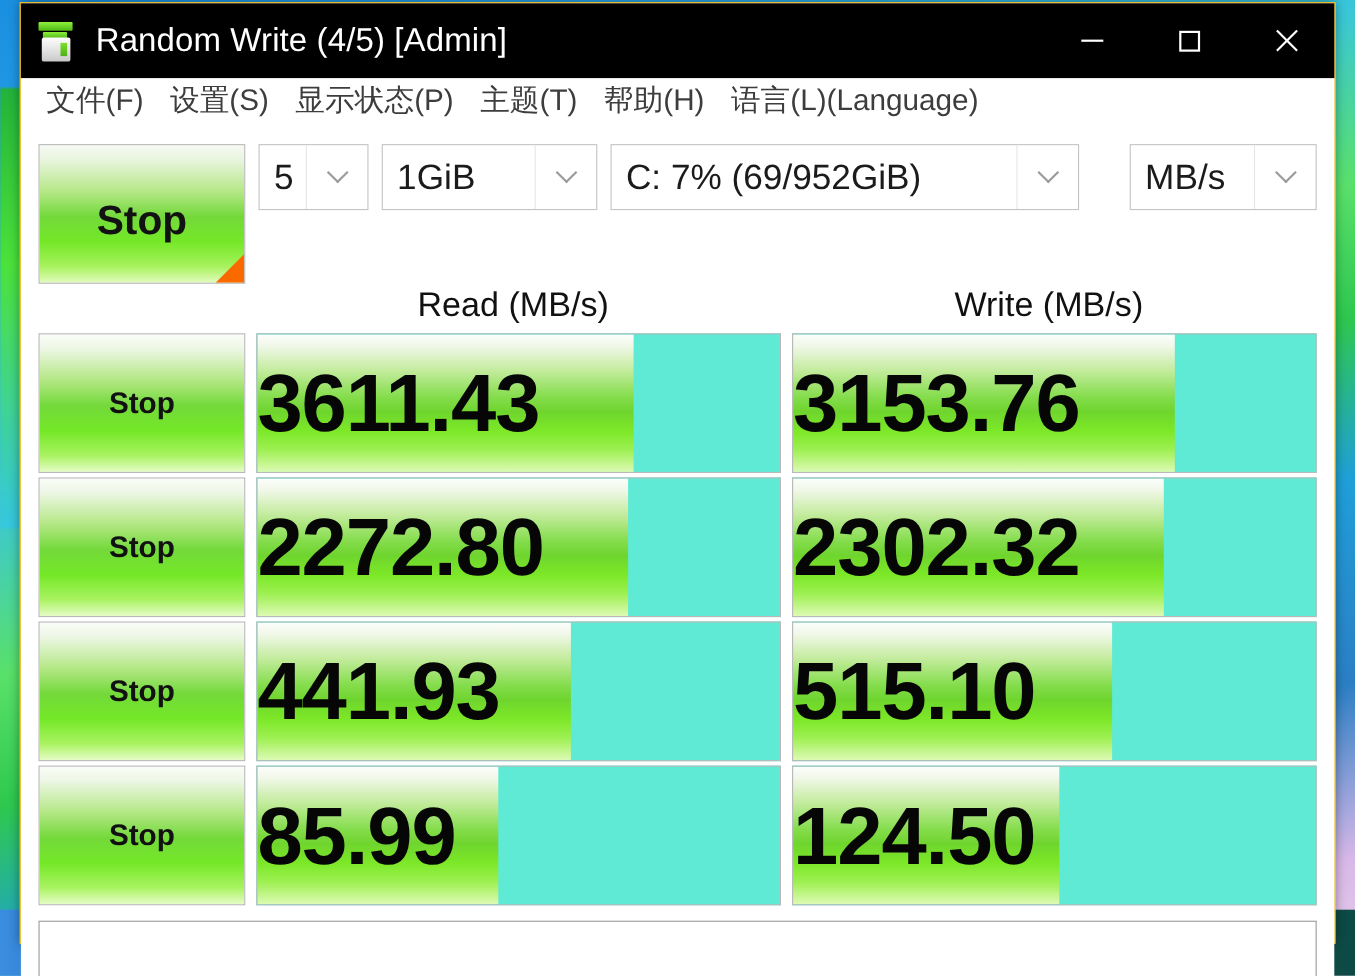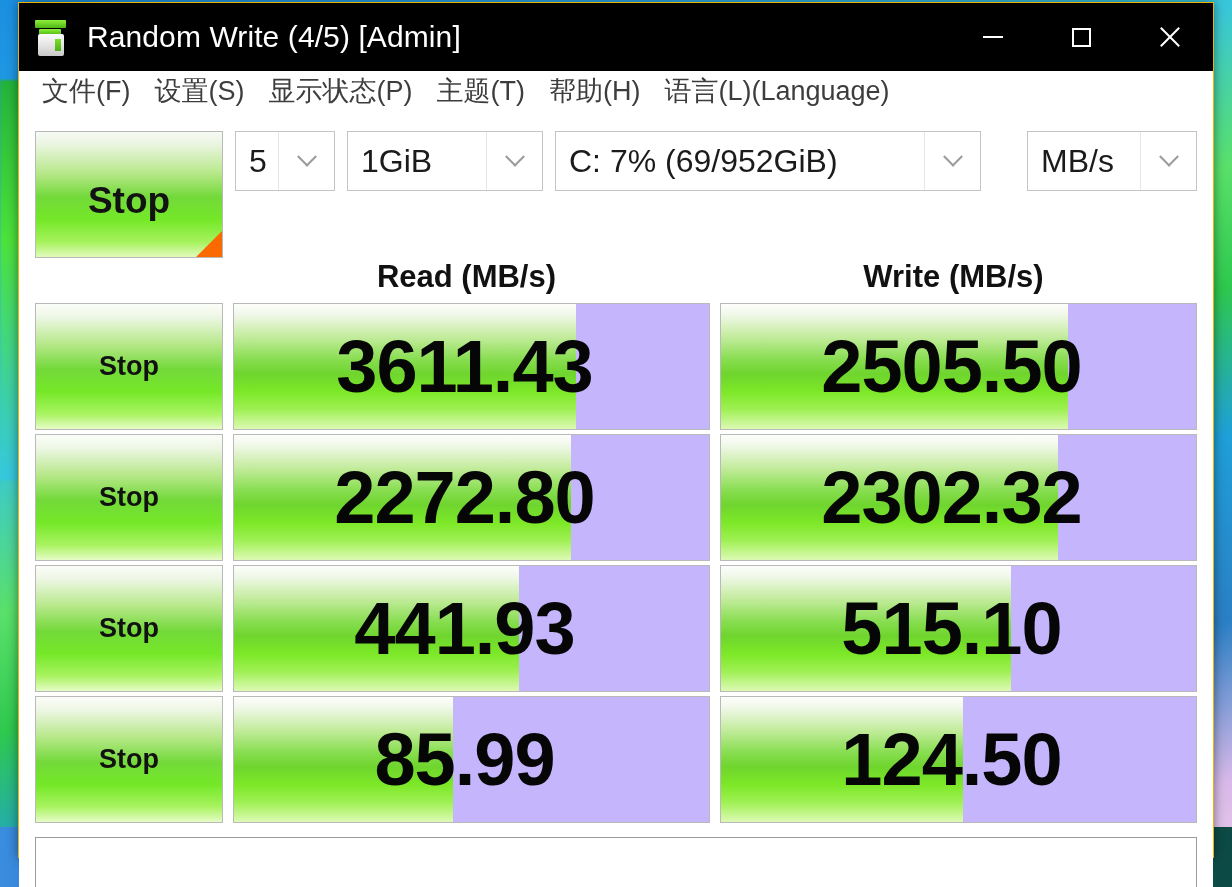--- a/index.html
+++ b/index.html
@@ -235,21 +235,21 @@
     height: 52px;
     align-items: center;
     margin-top: 76px;
     flex: 0 0 auto;
   }
   #headers .spacer { width: 188px; flex: 0 0 auto; }
   #headers .h {
     flex: 1 1 0;
     text-align: center;
     font-size: 31px;
-    font-weight: bold;
+    font-weight: normal;
     color: #111111;
     margin: 0 6px;
   }
 
   
   #rows { flex: 0 0 auto; }
   .row {
     display: flex;
     height: 127px;
     margin-bottom: 4px;
@@ -268,26 +268,26 @@
   }
   .row-button span {
     font-size: 27px;
     font-weight: bold;
     color: #111111;
   }
   .cell {
     flex: 1 1 0;
     margin-left: 10px;
     border: 1px solid #b9b9b9;
-    background: #c4b5fd;
+    background: #5eead4;
     position: relative;
     overflow: hidden;
     display: flex;
     align-items: center;
-    justify-content: center;
+    justify-content: flex-start;
   }
   .cell .bar {
     position: absolute;
     left: 0; top: 0; bottom: 0;
     background: linear-gradient(180deg,
         #fdfefb 0%, #f1f8ea 8%, #c4ec9e 26%,
         #86dd4e 45%, #6fd52e 56%, #7ce827 70%,
         #9ef052 84%, #ddfab4 100%);
   }
   .cell .value {
@@ -399,21 +399,21 @@
       <div class="row">
         <div class="row-button">
           <span>Stop</span>
         </div>
         <div class="cell">
           <div class="bar" style="width:72%;"></div>
           <div class="value">3611.43</div>
         </div>
         <div class="cell">
           <div class="bar" style="width:73%;"></div>
-          <div class="value">2505.50</div>
+          <div class="value">3153.76</div>
         </div>
       </div>
 
       <div class="row">
         <div class="row-button">
           <span>Stop</span>
         </div>
         <div class="cell">
           <div class="bar" style="width:71%;"></div>
           <div class="value">2272.80</div>

